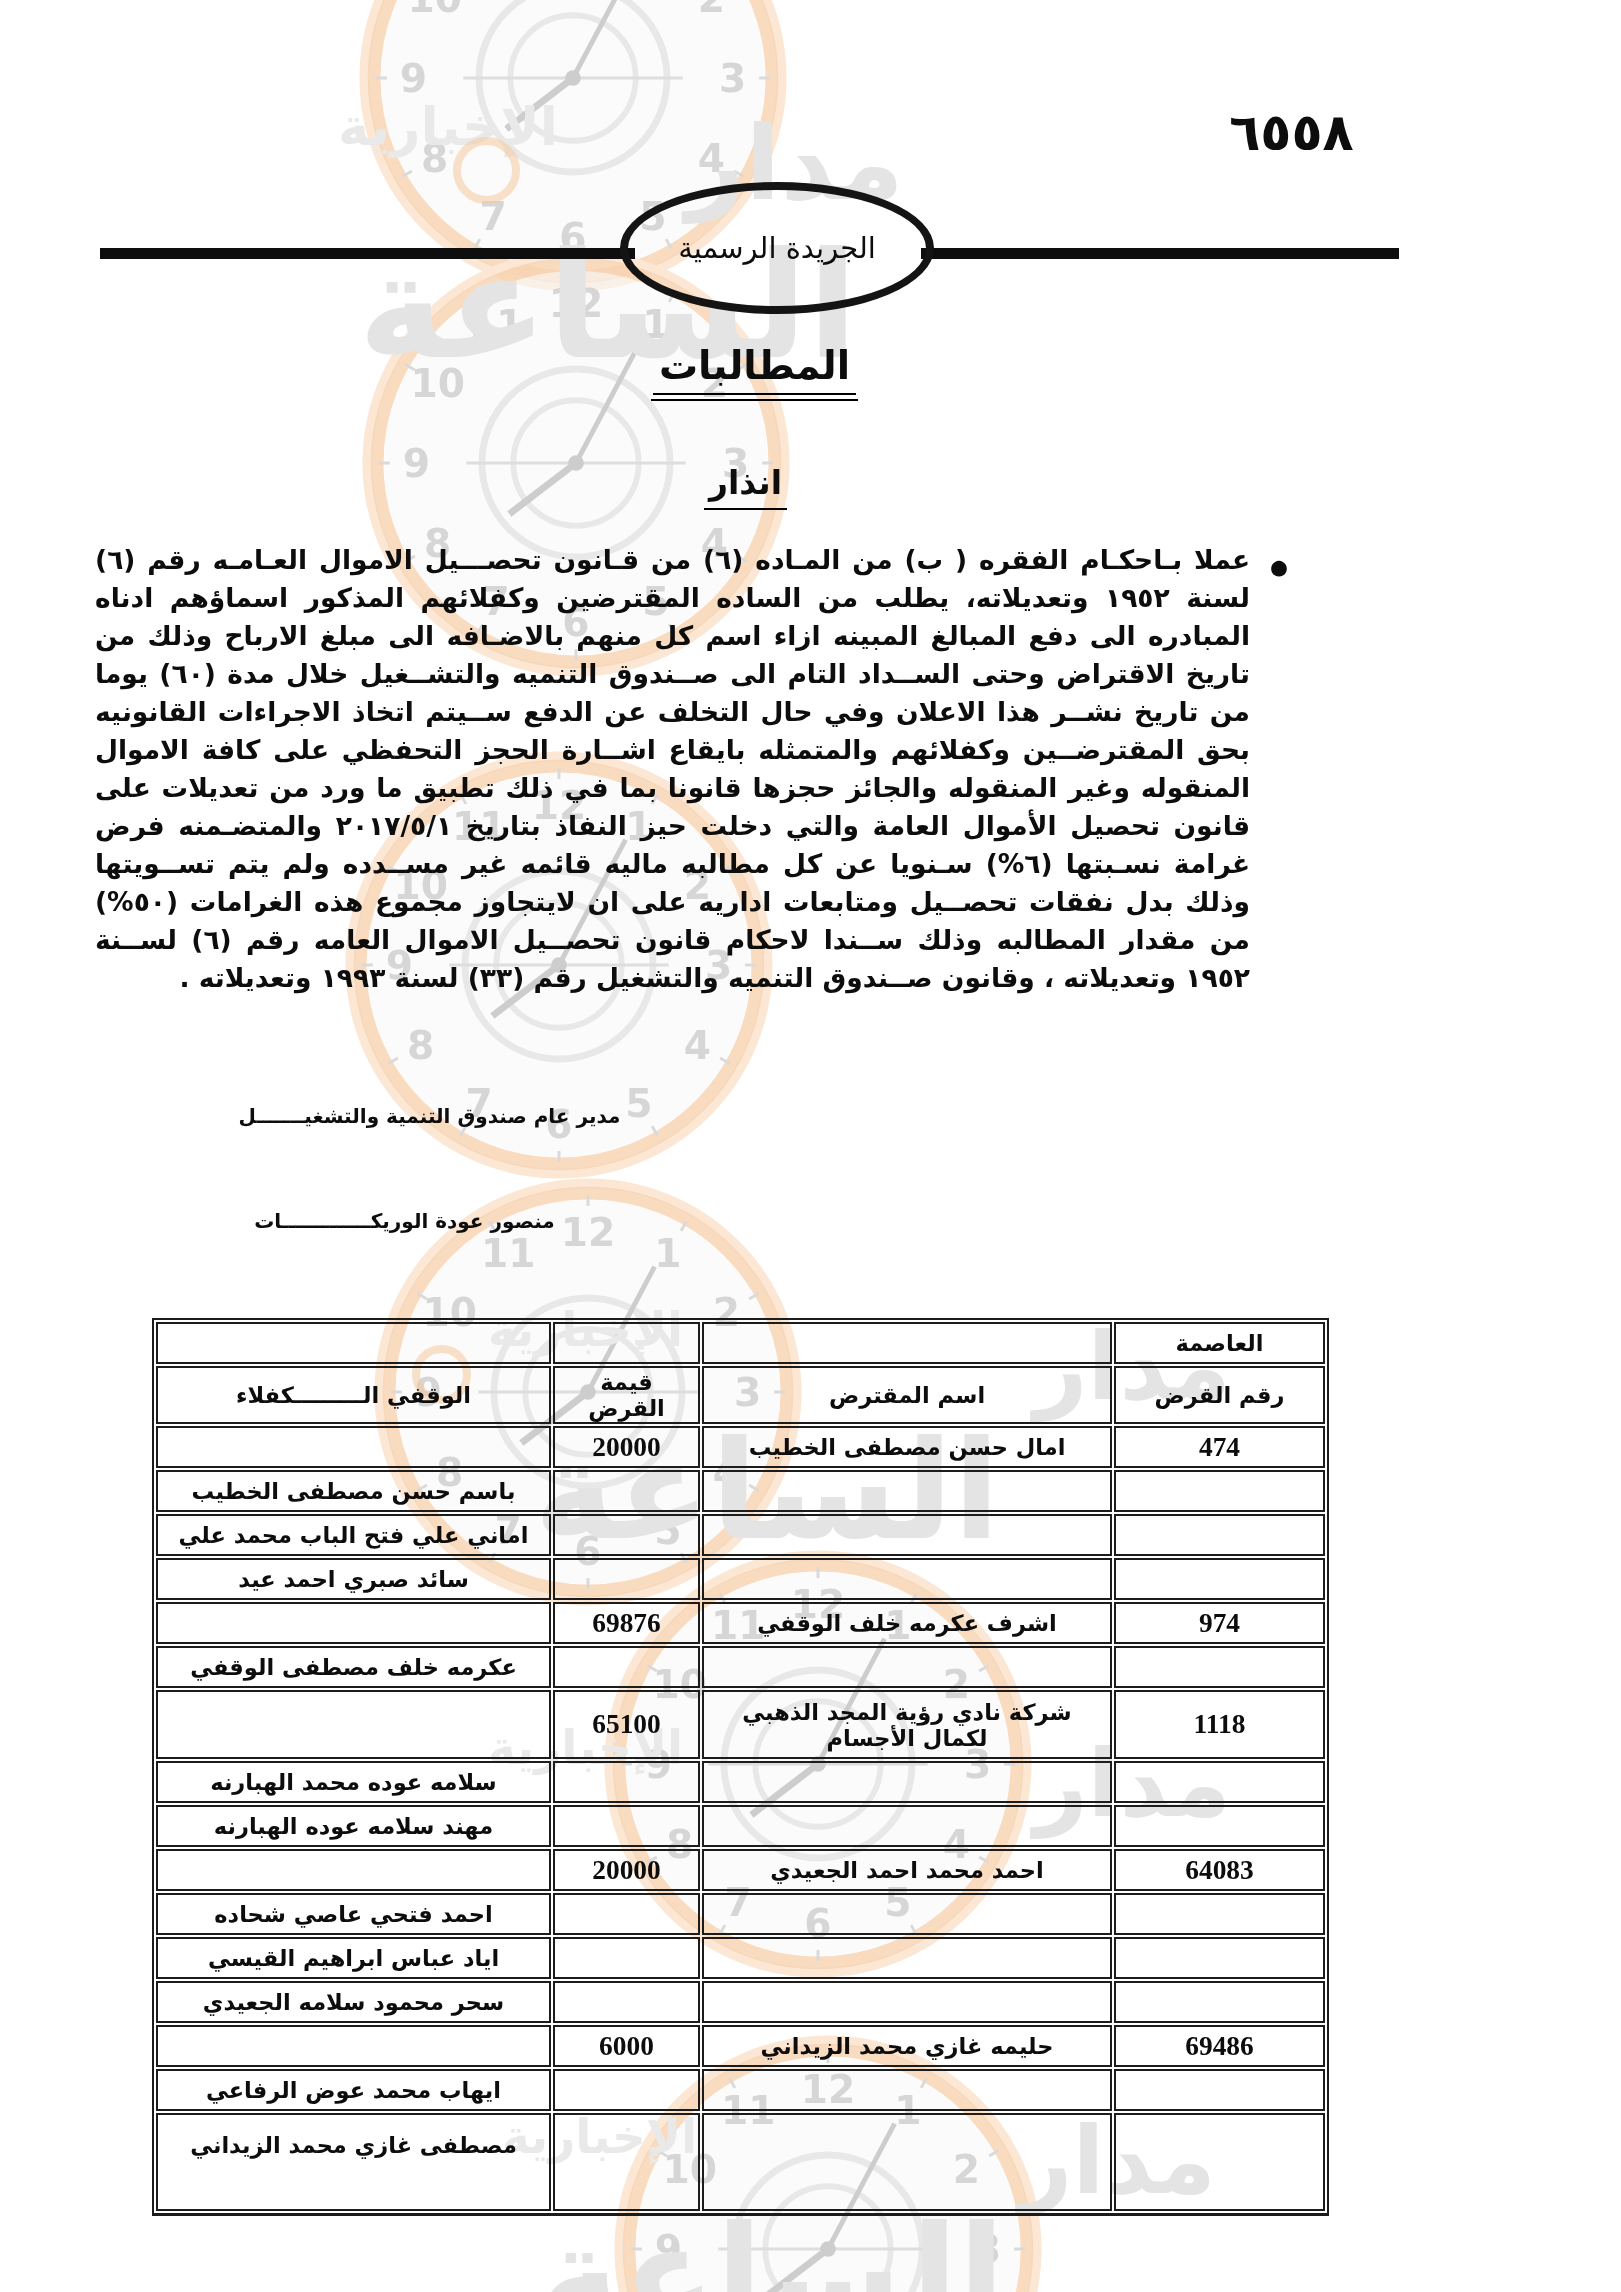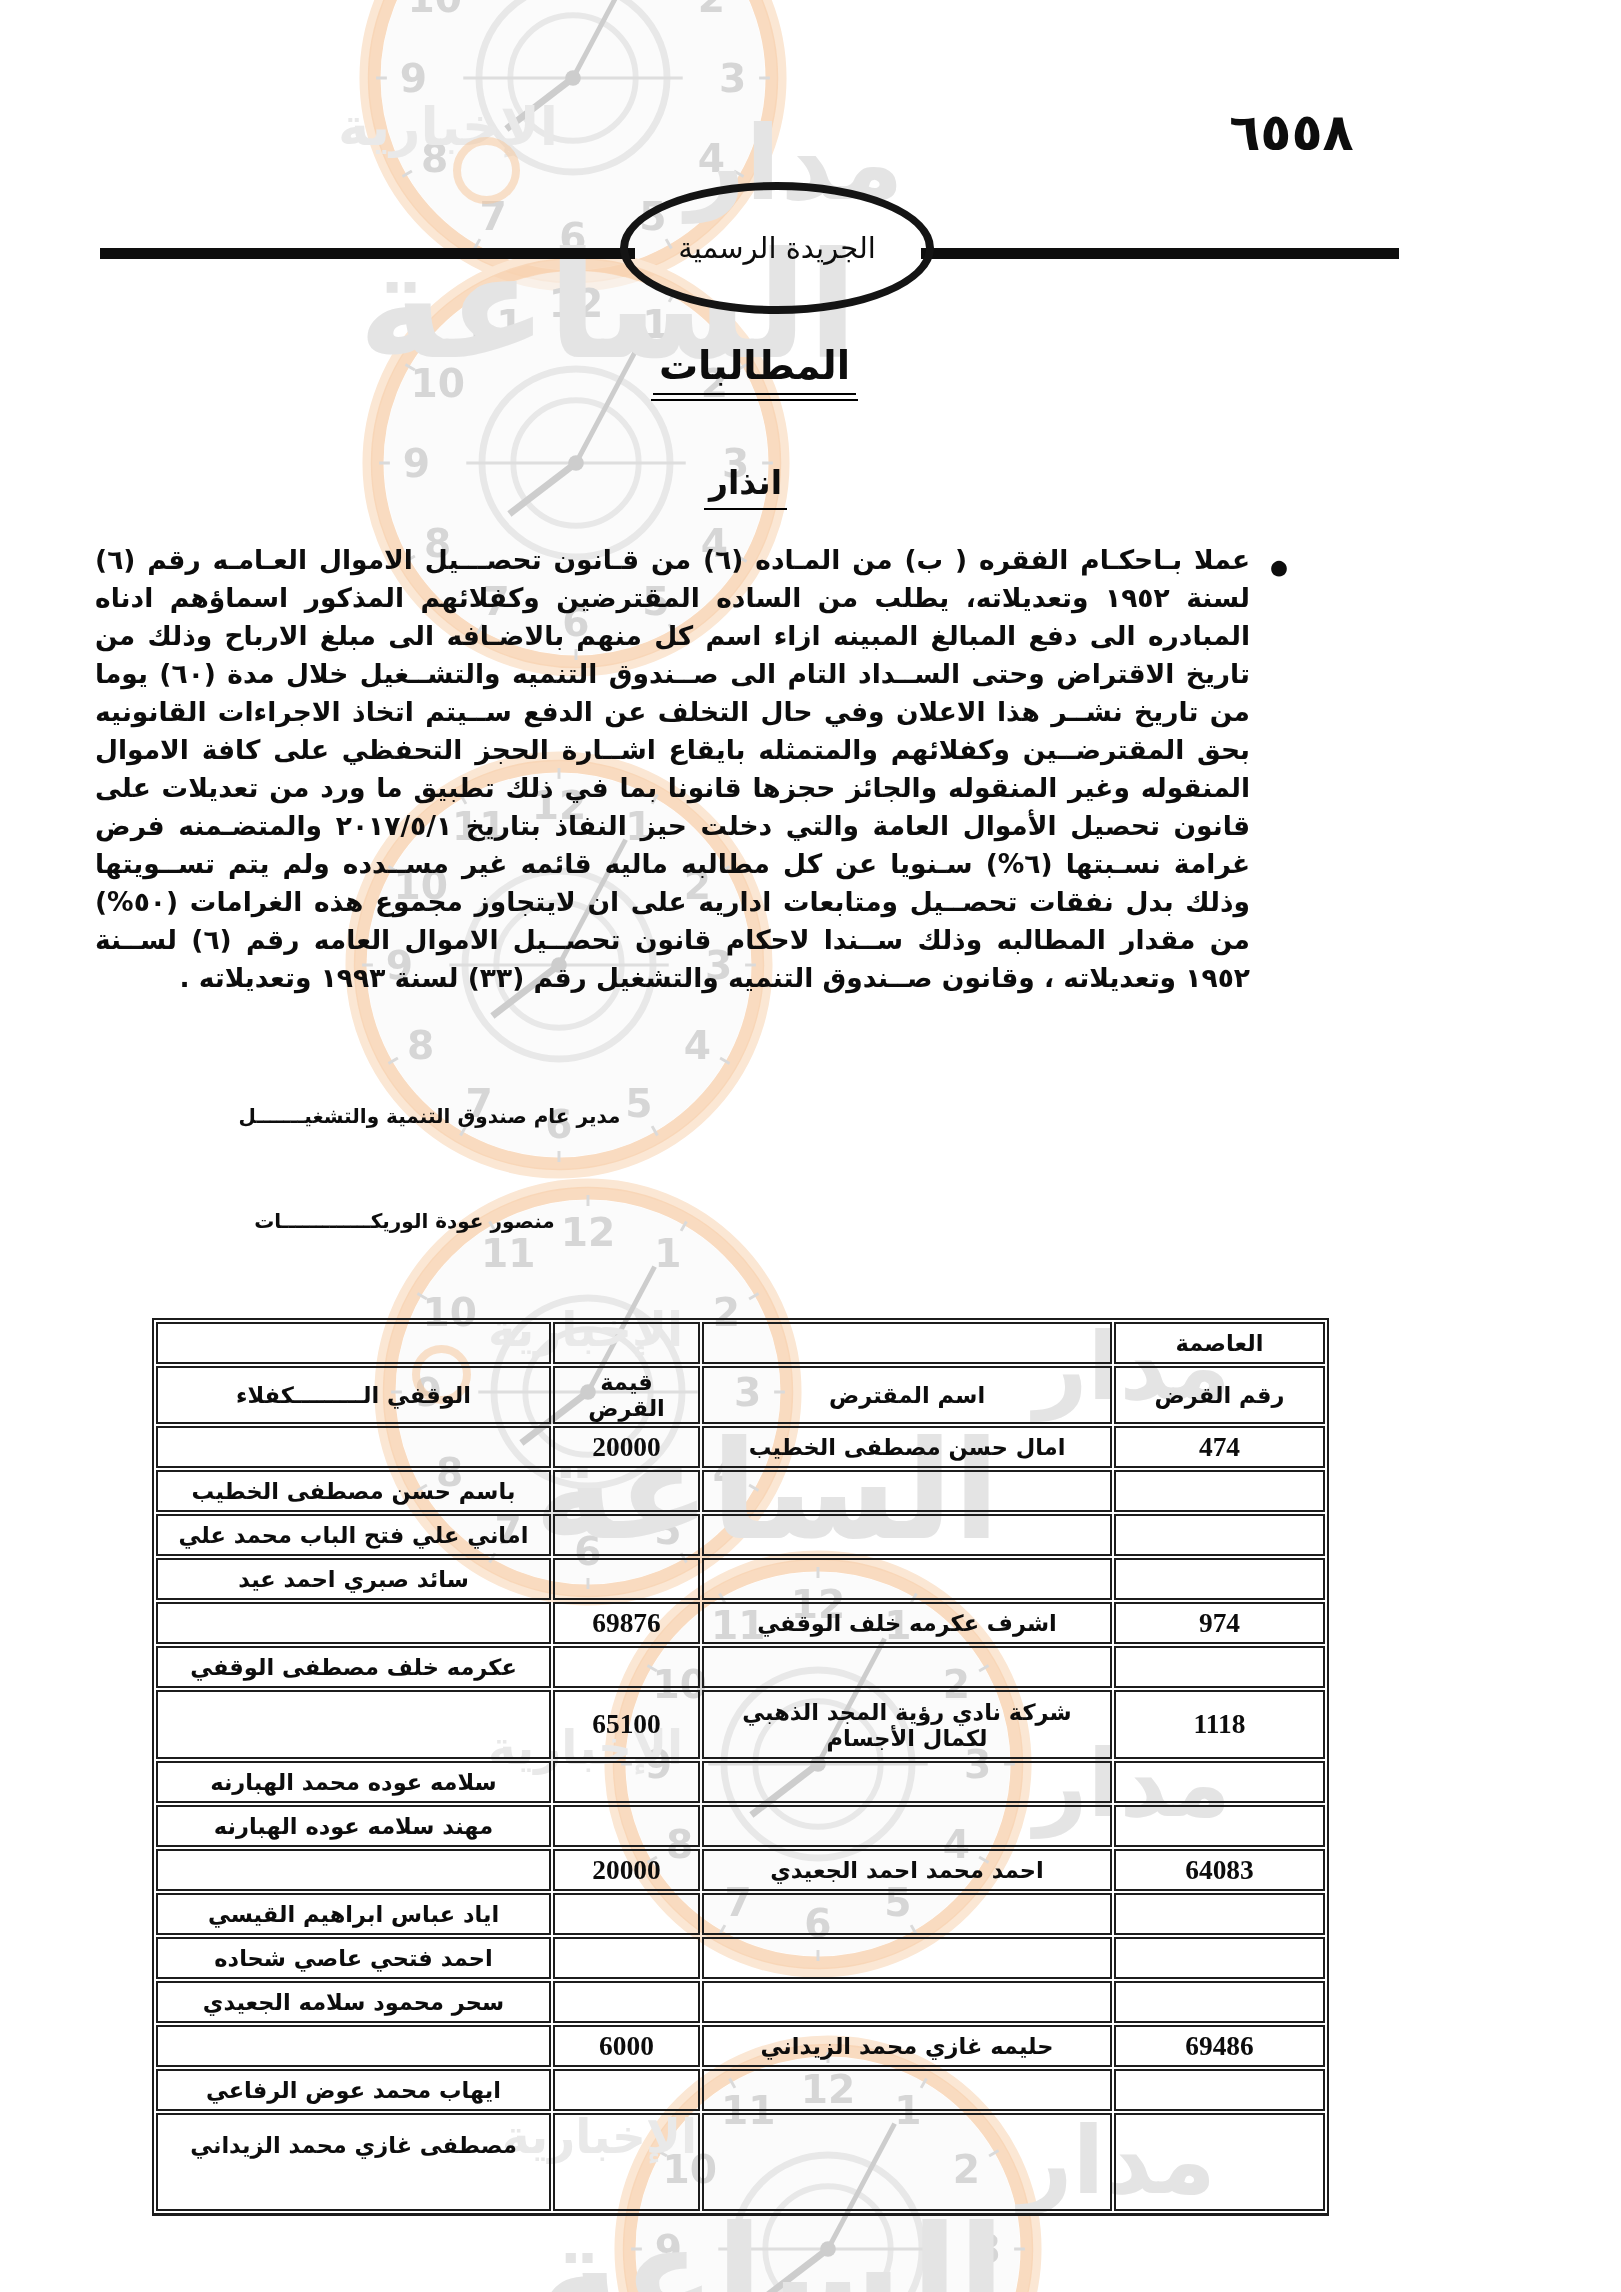--- a/index.html
+++ b/index.html
@@ -409,27 +409,27 @@
           <tr>
             <td class="c-number">64083</td>
             <td class="c-borrower">احمد محمد احمد الجعيدي</td>
             <td class="c-number">20000</td>
             <td class="c-guarantor"></td>
           </tr>
           <tr>
             <td class="c-number"></td>
             <td class="c-borrower"></td>
             <td class="c-number"></td>
+            <td class="c-guarantor">احمد فتحي عاصي شحاده</td>
+          </tr>
+          <tr>
+            <td class="c-number"></td>
+            <td class="c-borrower"></td>
+            <td class="c-number"></td>
             <td class="c-guarantor">اياد عباس ابراهيم القيسي</td>
-          </tr>
-          <tr>
-            <td class="c-number"></td>
-            <td class="c-borrower"></td>
-            <td class="c-number"></td>
-            <td class="c-guarantor">احمد فتحي عاصي شحاده</td>
           </tr>
           <tr>
             <td class="c-number"></td>
             <td class="c-borrower"></td>
             <td class="c-number"></td>
             <td class="c-guarantor">سحر محمود سلامه الجعيدي</td>
           </tr>
           <tr>
             <td class="c-number">69486</td>
             <td class="c-borrower">حليمه غازي محمد الزيداني</td>

